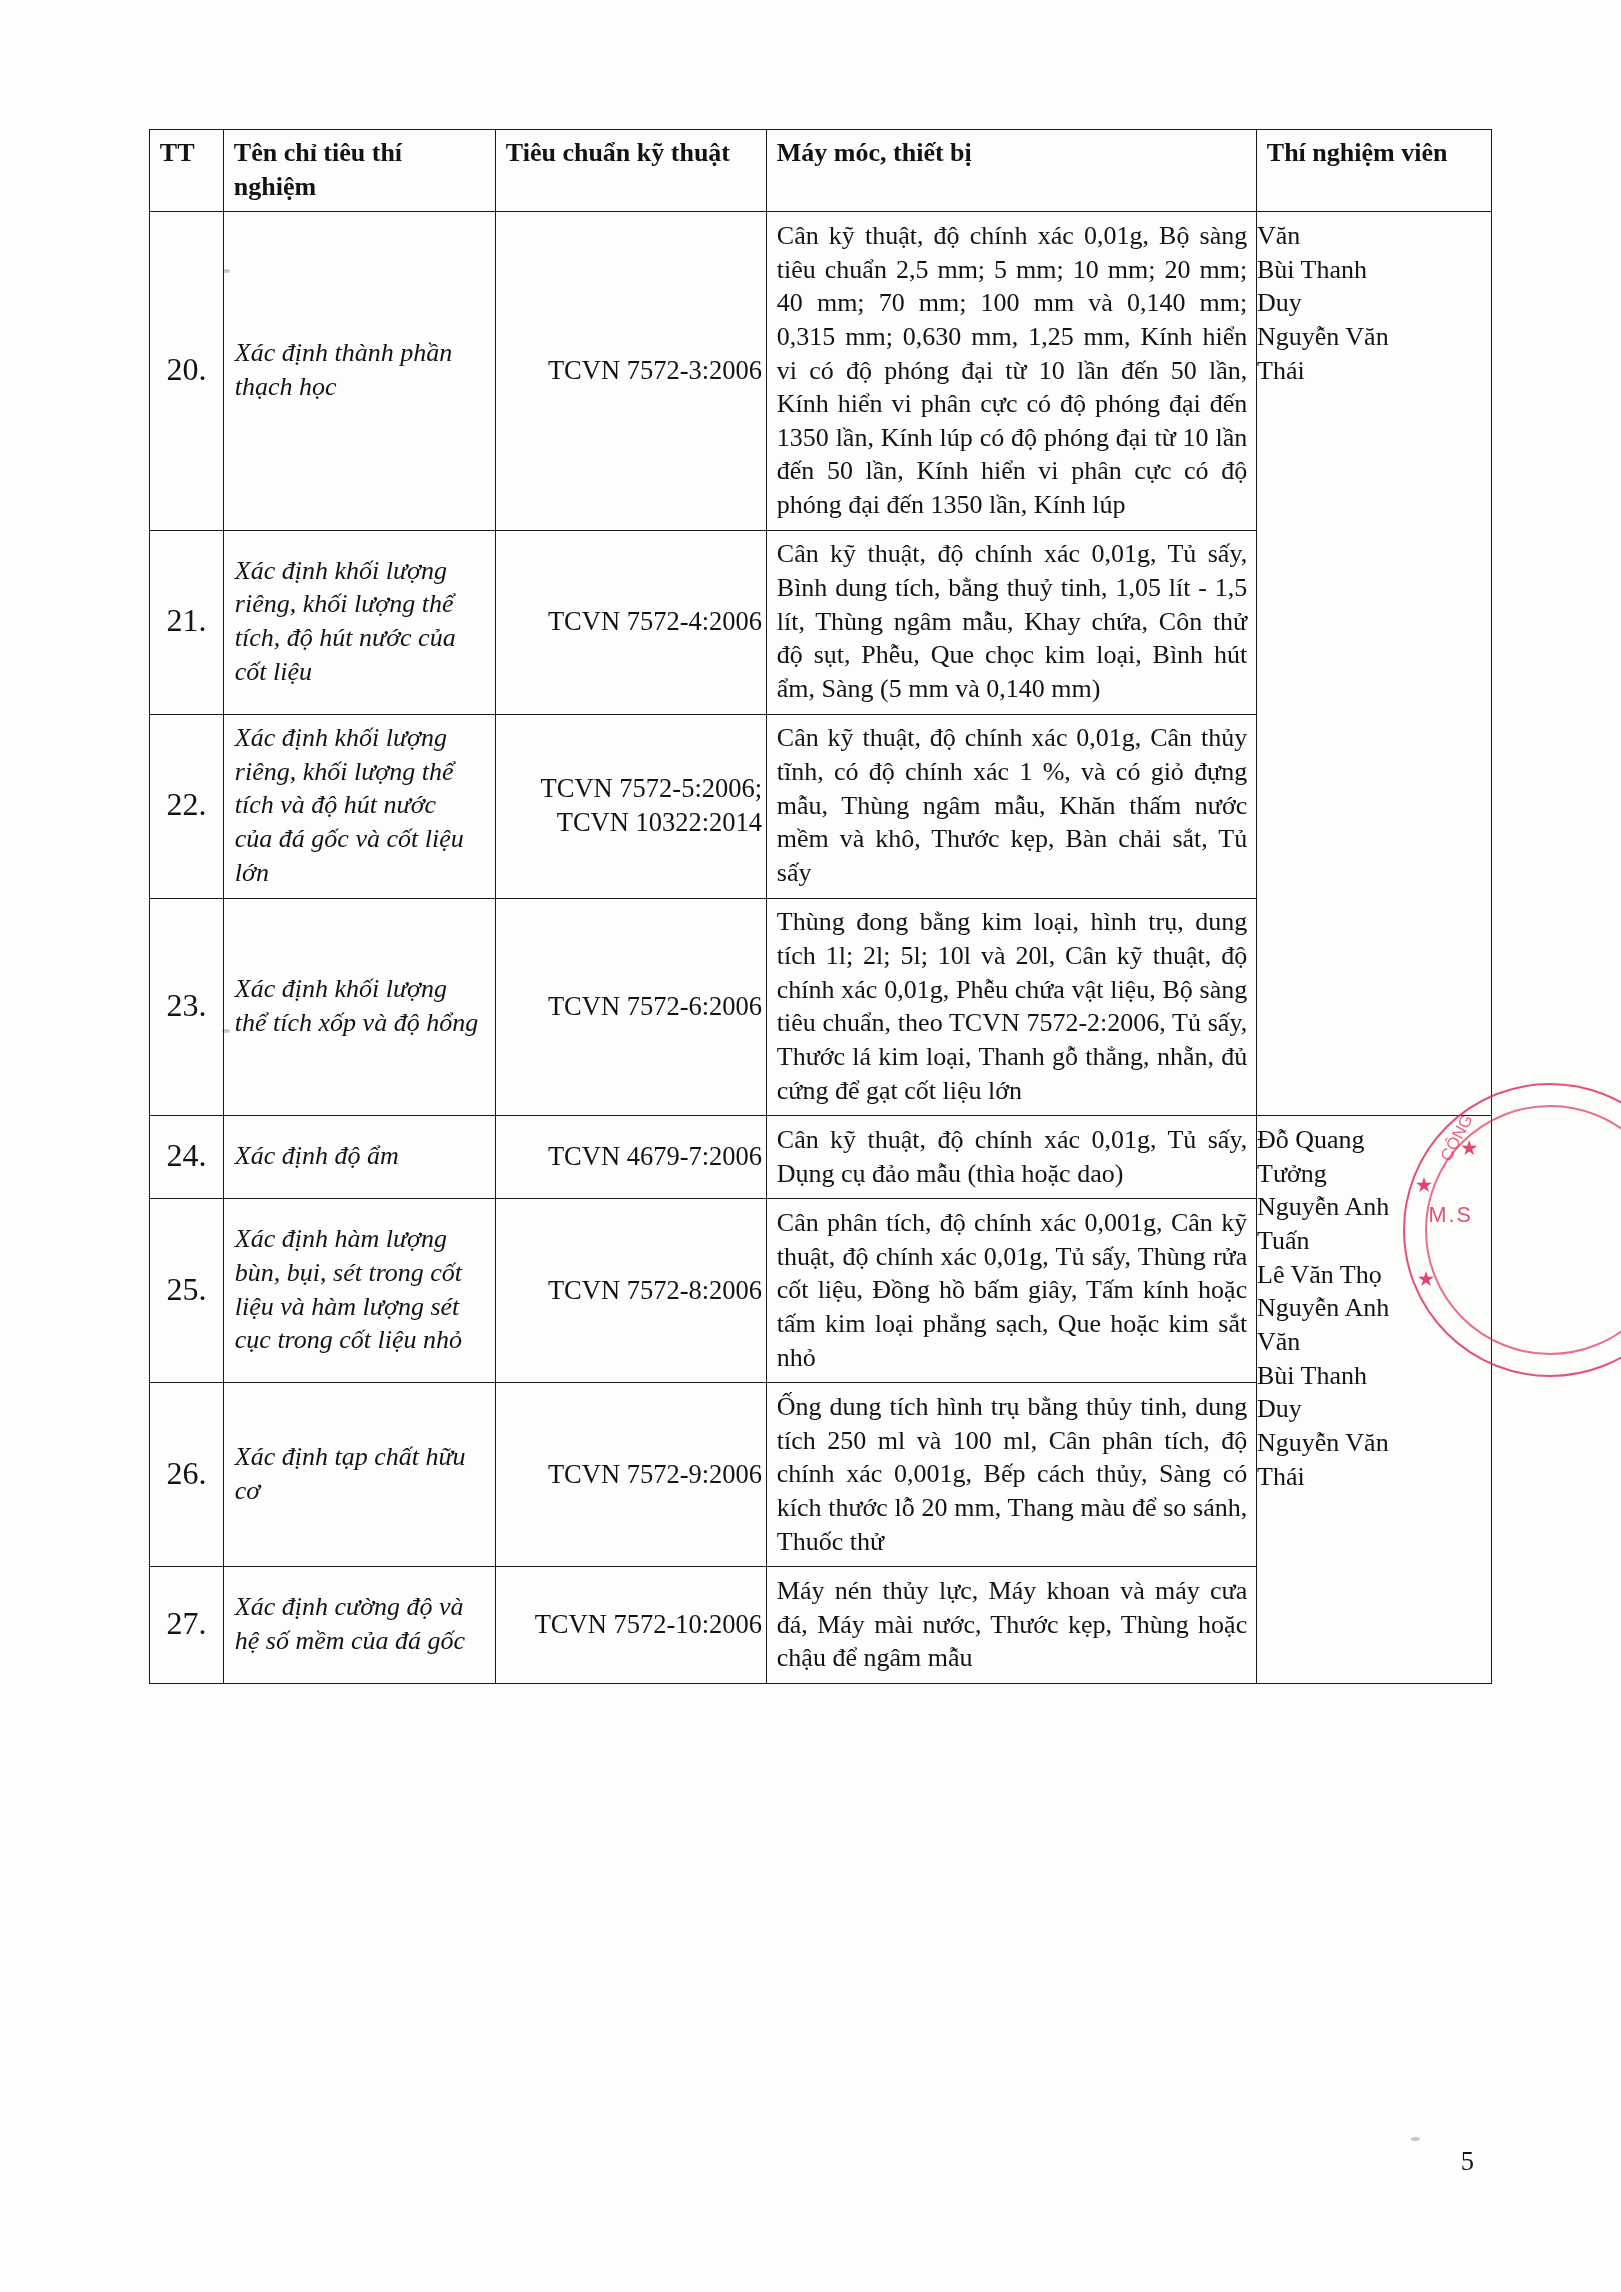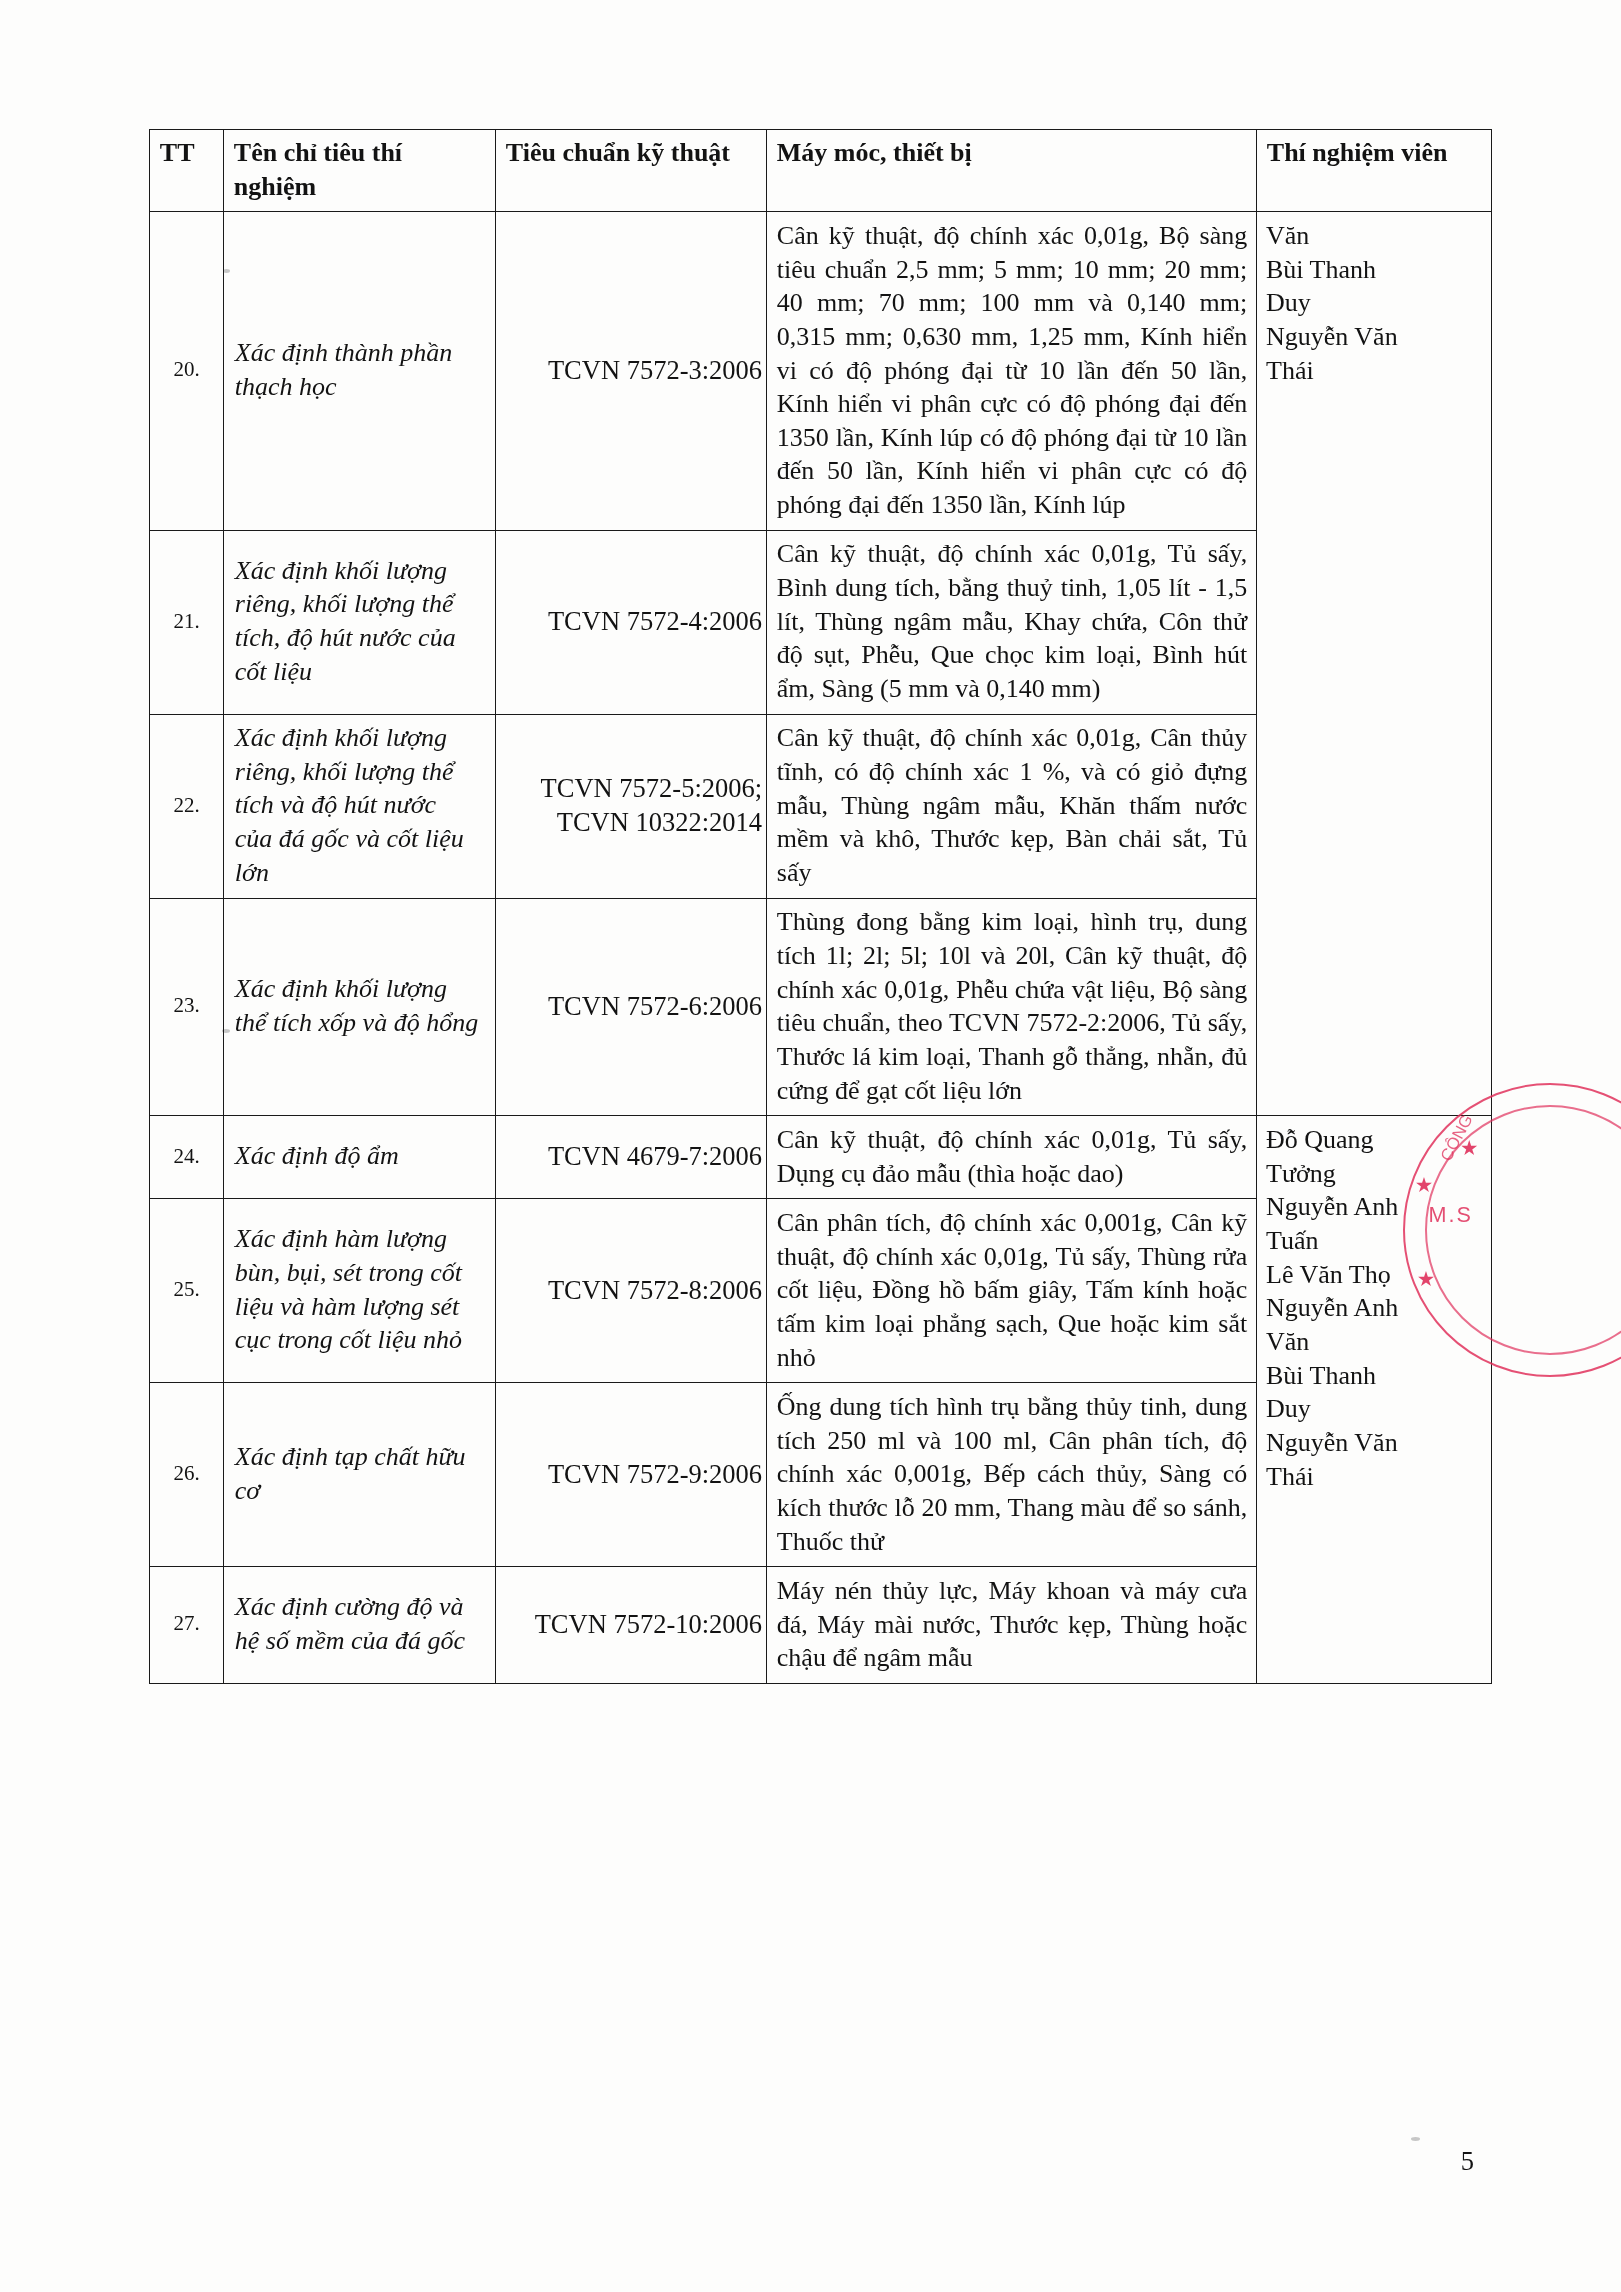--- a/index.html
+++ b/index.html
@@ -58,21 +58,21 @@
     font-weight: bold;
     font-size: 27px;
     line-height: 1.24;
     vertical-align: middle;
     padding: 10.8px 5.9px 12.7px;
   }
 
   td.tt {
     text-align: center;
     vertical-align: middle;
-    font-size: 21px;
+    font-size: 32px;
     padding-left: 2px;
     padding-right: 2px;
   }
   td.name {
     vertical-align: middle;
     padding-left: 10.8px;
     padding-right: 16px;
     font-style: italic;
   }
   td.std {
@@ -85,21 +85,21 @@
   td.equip {
     text-align: justify;
     text-align-last: left;
     vertical-align: top;
     padding-top: 6.9px;
     hyphens: none;
   }
   td.tech {
     vertical-align: top;
     padding-top: 6.9px;
-    padding-left: 9px;
+    padding-left: 0;
   }
   .tech-line { display: block; white-space: nowrap; }
   .std-line  { display: block; white-space: nowrap; }
 
   
   .page-number {
     position: absolute;
     right: 147px;
     bottom: 116px;
     font-size: 26.5px;

